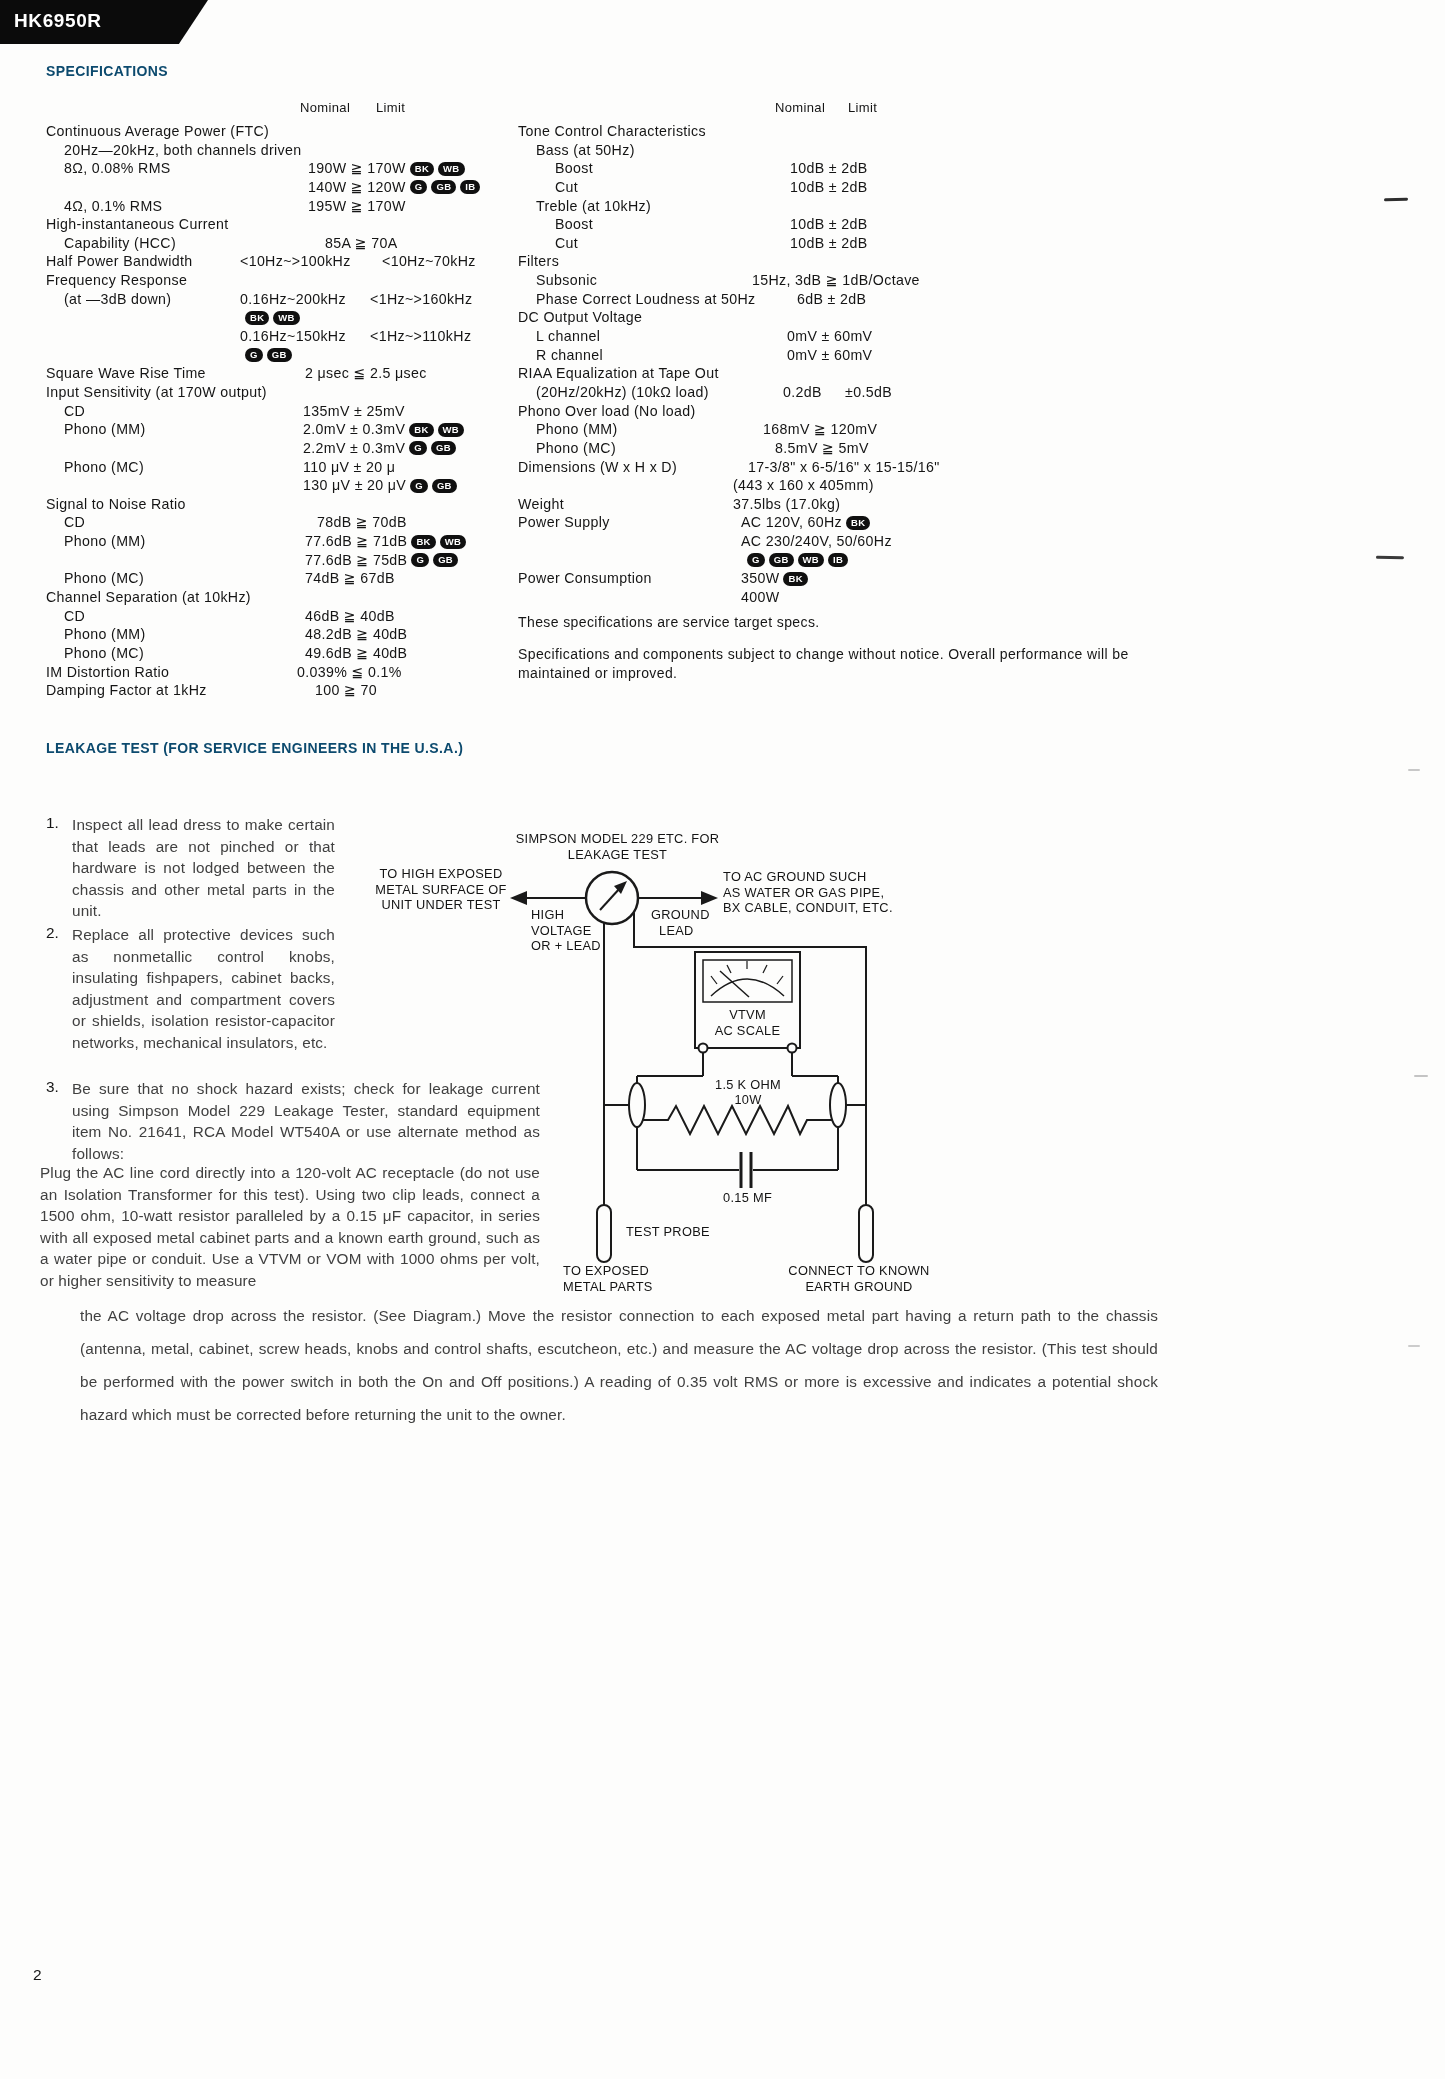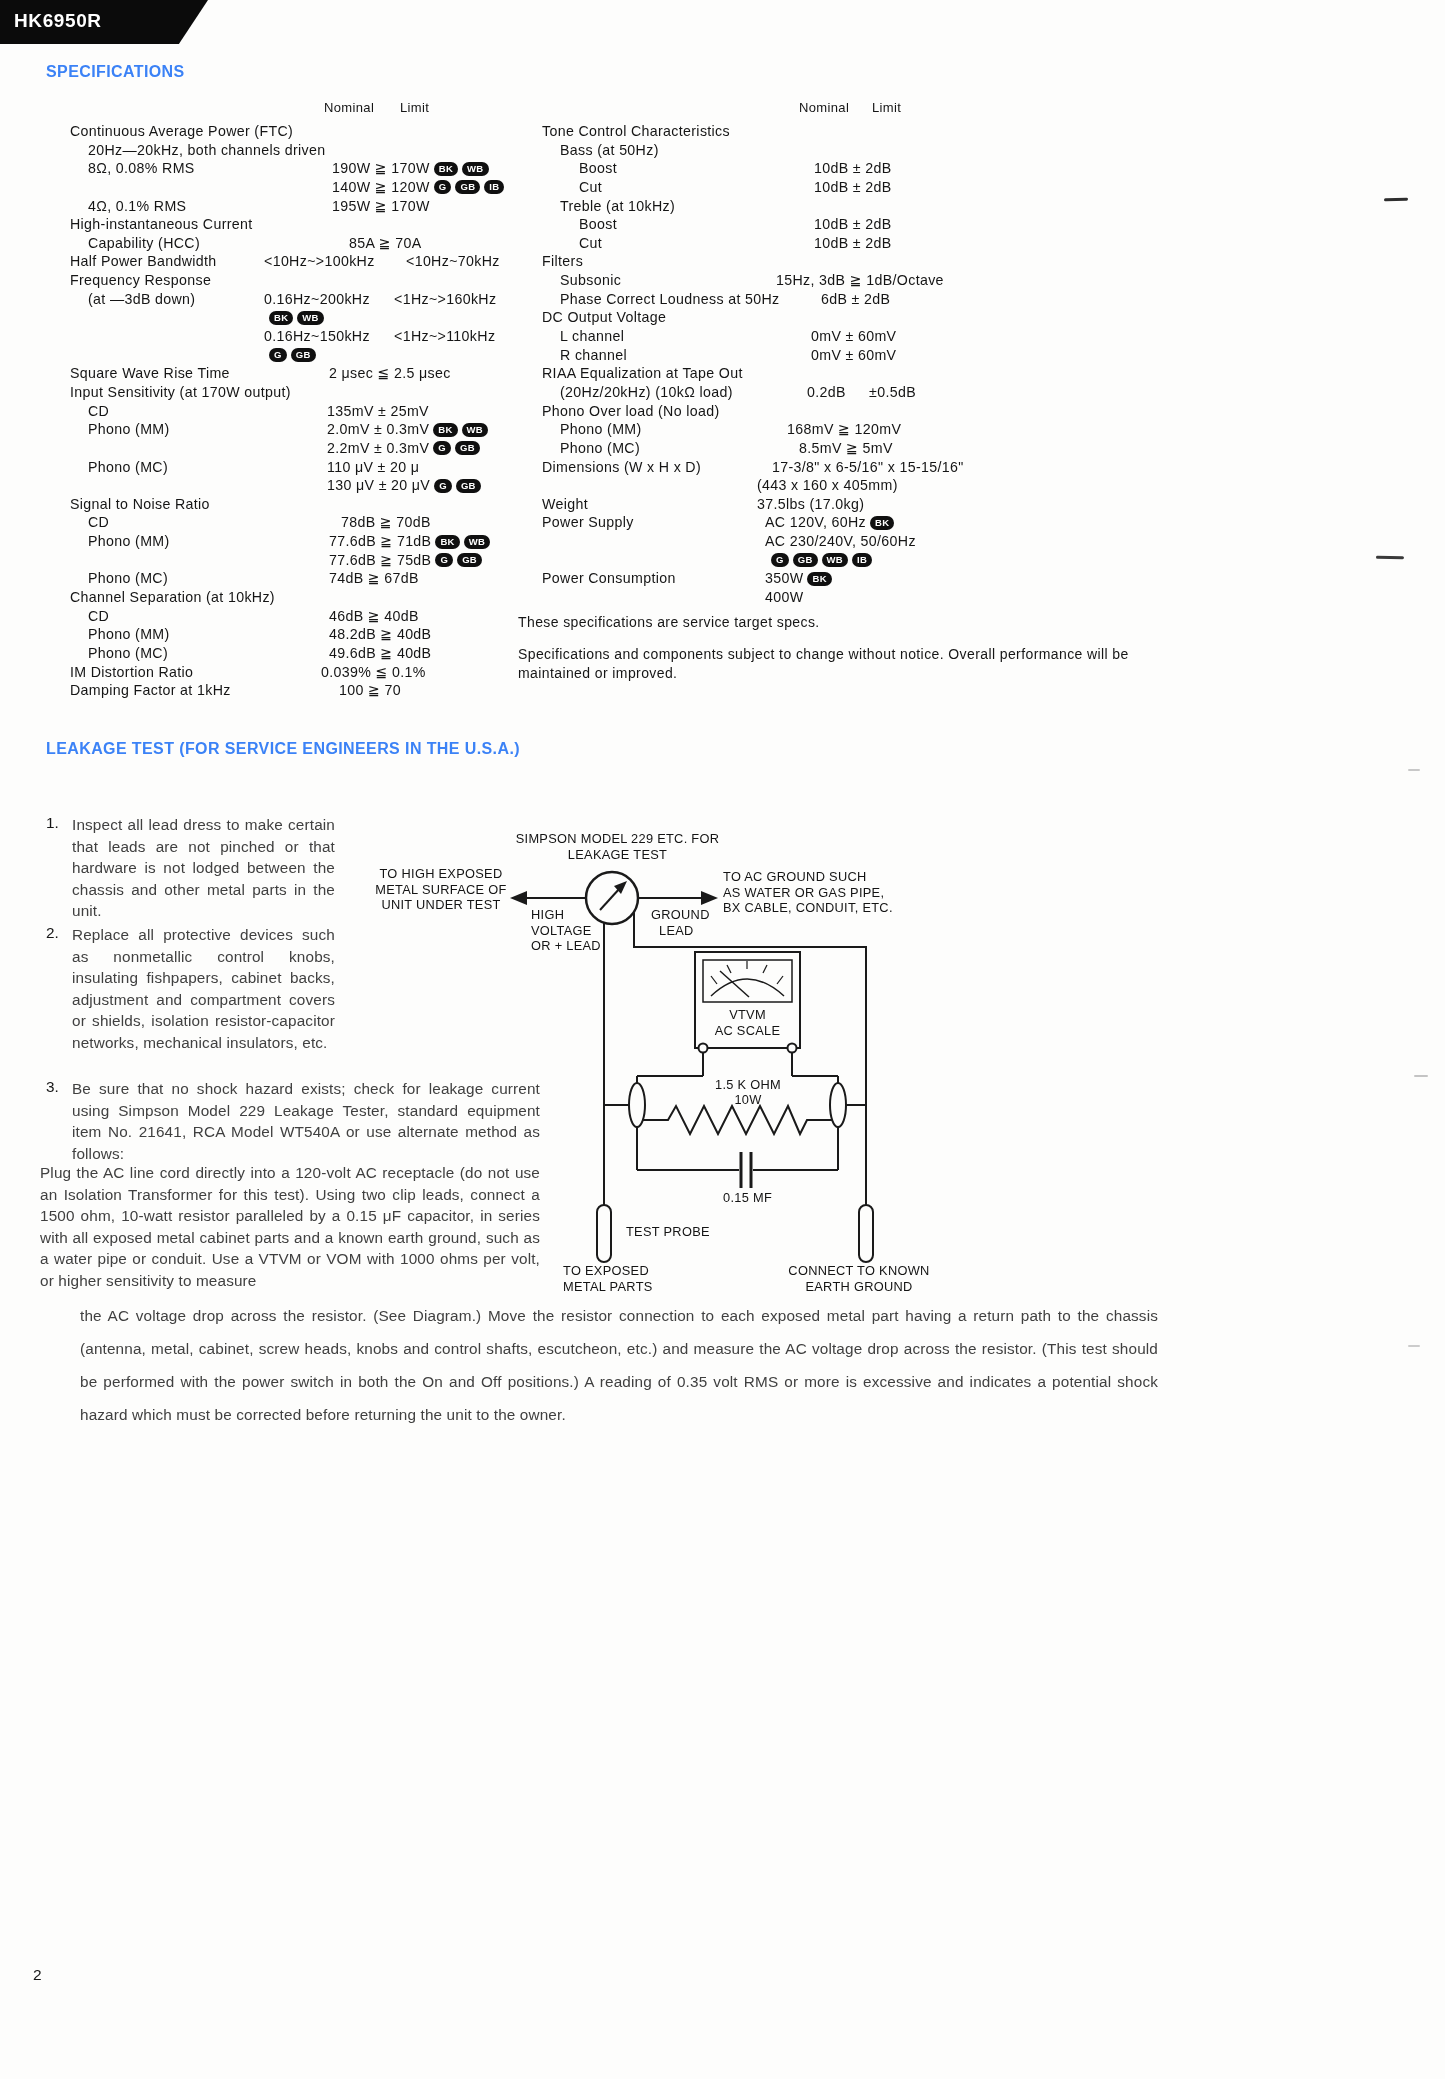--- a/index.html
+++ b/index.html
@@ -4,24 +4,24 @@
 <style>
   html,body{margin:0;padding:0;background:#e9e9e9;}
   .page{position:relative;width:1445px;height:2079px;background:#fdfdfc;
         font-family:"Liberation Sans","DejaVu Sans",sans-serif;color:#161616;overflow:hidden;}
 
   
   .banner{position:absolute;left:0;top:0;width:208px;height:44px;background:#0b0b0b;
           clip-path:polygon(0 0,100% 0,86% 100%,0 100%);}
   .banner-text{position:absolute;left:14px;top:10px;color:#ffffff;font-size:19px;font-weight:bold;letter-spacing:.6px;}
 
-  .sec-title{position:absolute;font-size:16px;font-weight:bold;letter-spacing:.4px;color:#3b82f6;}
-
-  
-  .speccol{position:absolute;font-size:14.2px;letter-spacing:.35px;color:#151515;margin-left:24px;}
+  .sec-title{position:absolute;font-size:14px;font-weight:bold;letter-spacing:.4px;color:#0c4a6e;}
+
+  
+  .speccol{position:absolute;font-size:14.2px;letter-spacing:.35px;color:#151515;}
   .shead{position:relative;height:24px;font-size:13px;}
   .shead span{position:absolute;top:2px;}
   .srow{position:relative;height:18.65px;line-height:18.65px;white-space:nowrap;}
   .lab{display:inline-block;}
   .i1{padding-left:18px;}
   .i2{padding-left:37px;}
   .val{position:absolute;top:0;white-space:nowrap;}
   .badge{display:inline-block;background:#101010;color:#fff;font-size:9.5px;font-weight:700;
          line-height:12px;padding:1px 5px;border-radius:8px;margin-left:4px;vertical-align:1.5px;letter-spacing:.3px;}
   .note{position:absolute;font-size:14px;letter-spacing:.4px;line-height:18.5px;}

